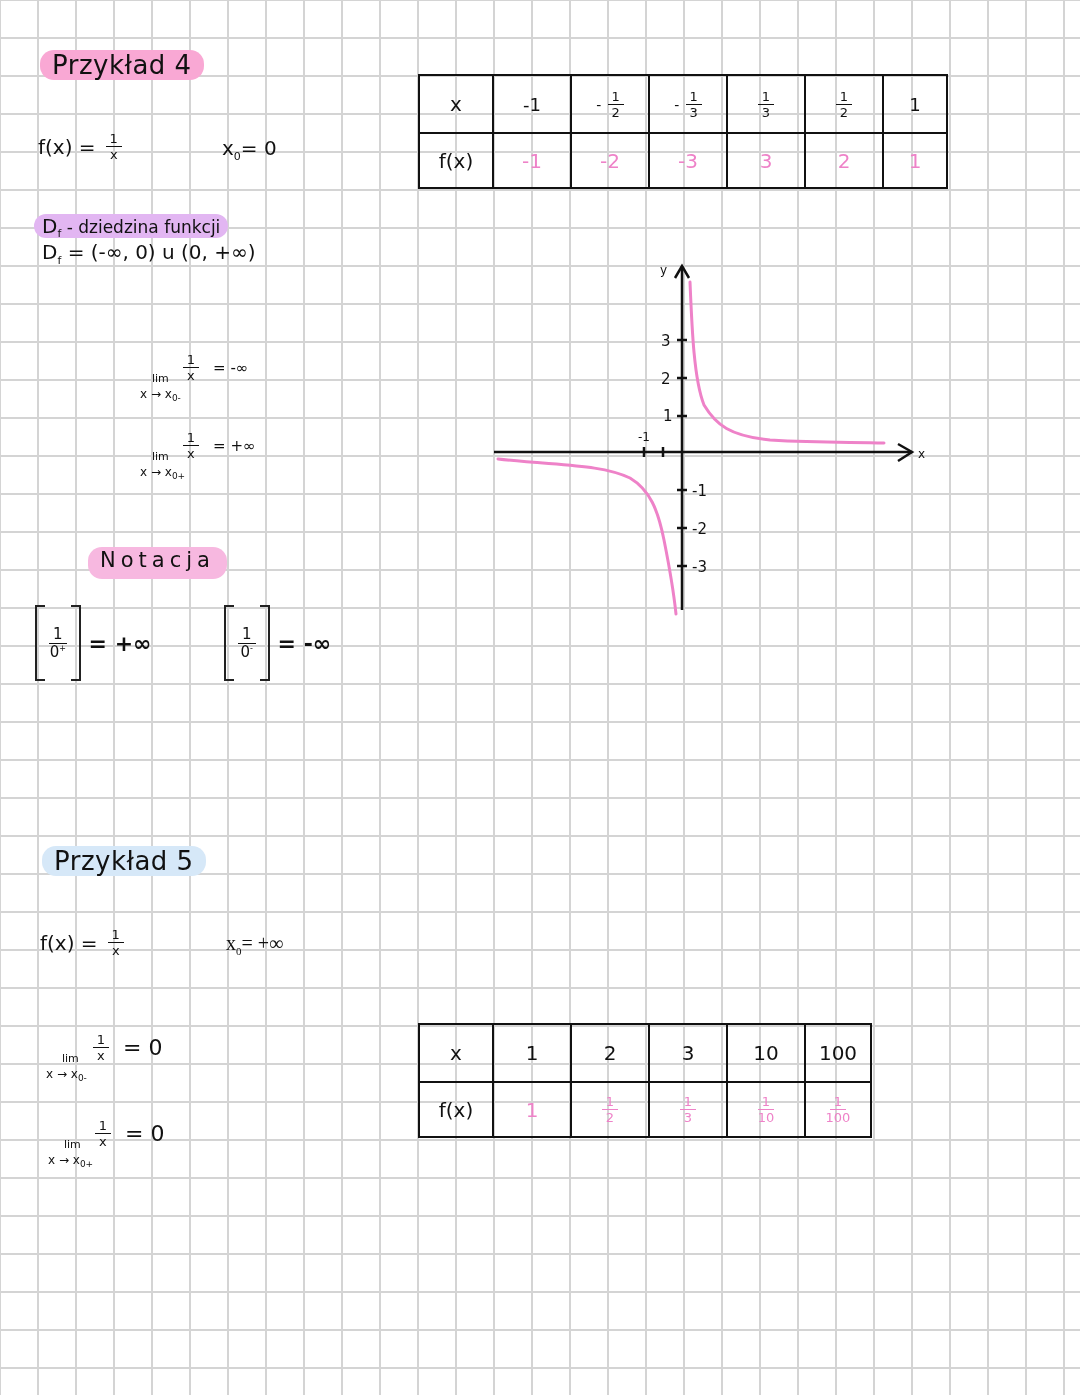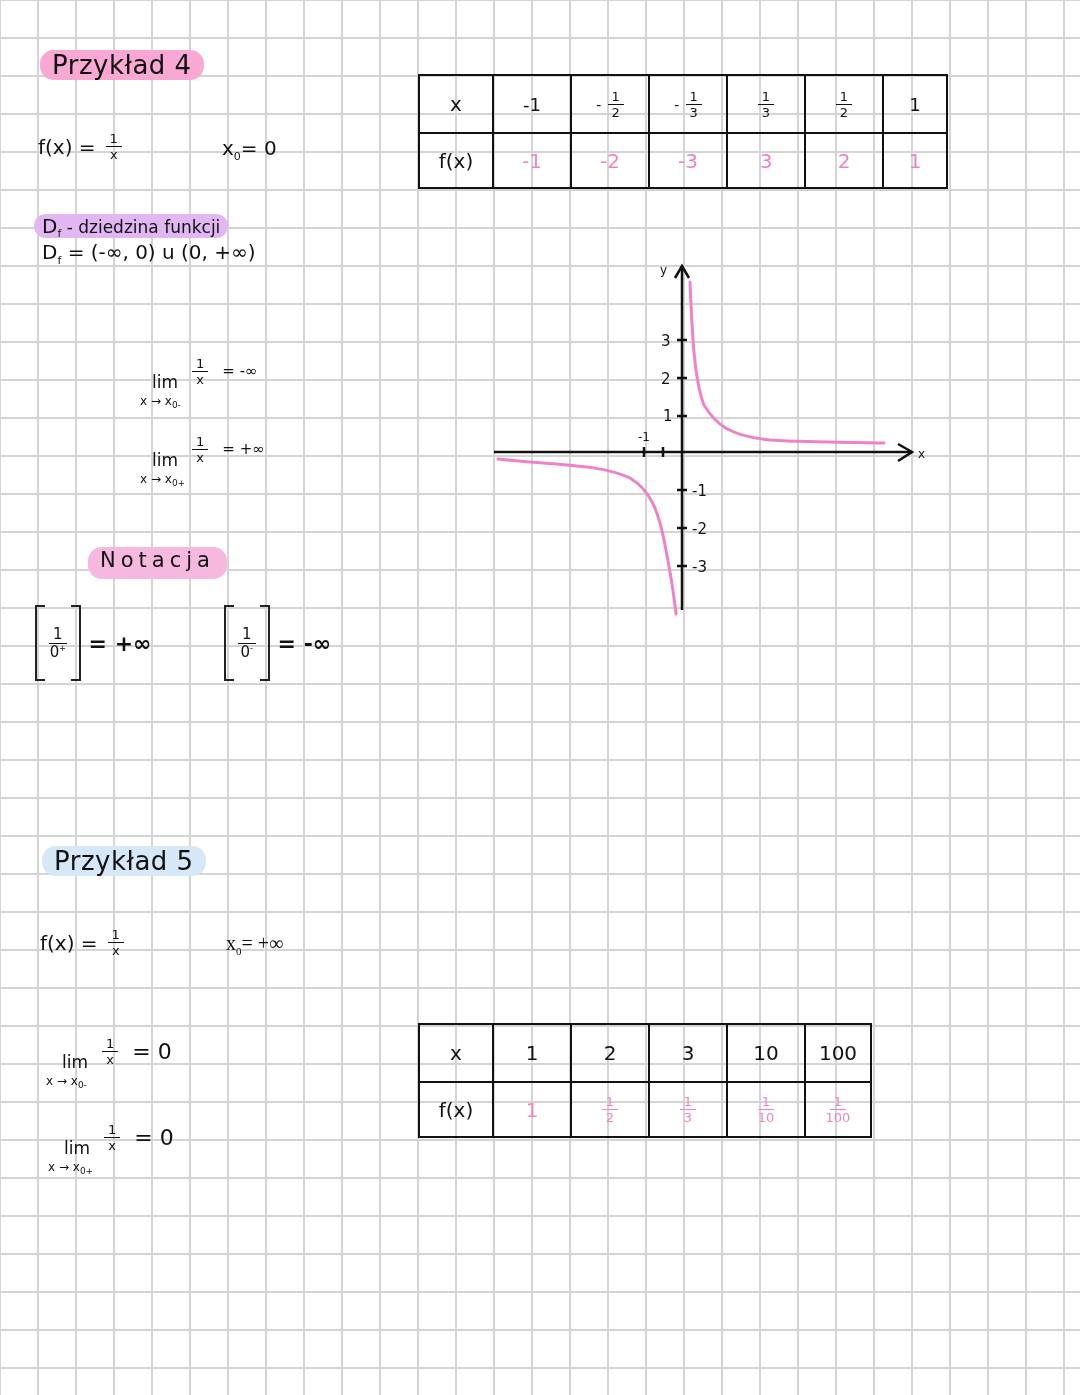--- a/index.html
+++ b/index.html
@@ -14,21 +14,21 @@
     font-family:"DejaVu Sans", sans-serif;
     color:#111;
   }
   .abs { position:absolute; }
   .pill { border-radius:14px; padding:0 12px; }
   .title { font-size:26px; font-weight:500; letter-spacing:0.5px; }
   .frac { display:inline-flex; flex-direction:column; align-items:center; vertical-align:middle; line-height:1; }
   .frac .num { font-size:13px; padding:0 4px 1px; border-bottom:1.5px solid currentColor; }
   .frac .den { font-size:13px; padding-top:1px; }
   .eq { font-size:20px; }
-  .lim { font-size:17px;margin-top:22px; }
+  .lim { font-size:11px;margin-top:22px; }
   .sub { font-size:11px; }
   table.vt { border-collapse:collapse; background:transparent; position:absolute; }
   table.vt td { border:2.5px solid #111; text-align:center; vertical-align:middle; font-size:20px; padding:0; }
   .pink { color:#ee82c8; }
   .bracket { display:inline-block; border:2.5px solid #222; border-left-width:2.5px; width:8px; height:72px; vertical-align:middle; }
   .bl { border-right:none; }
   .br { border-left:none; }
 </style>
 </head>
 <body>

